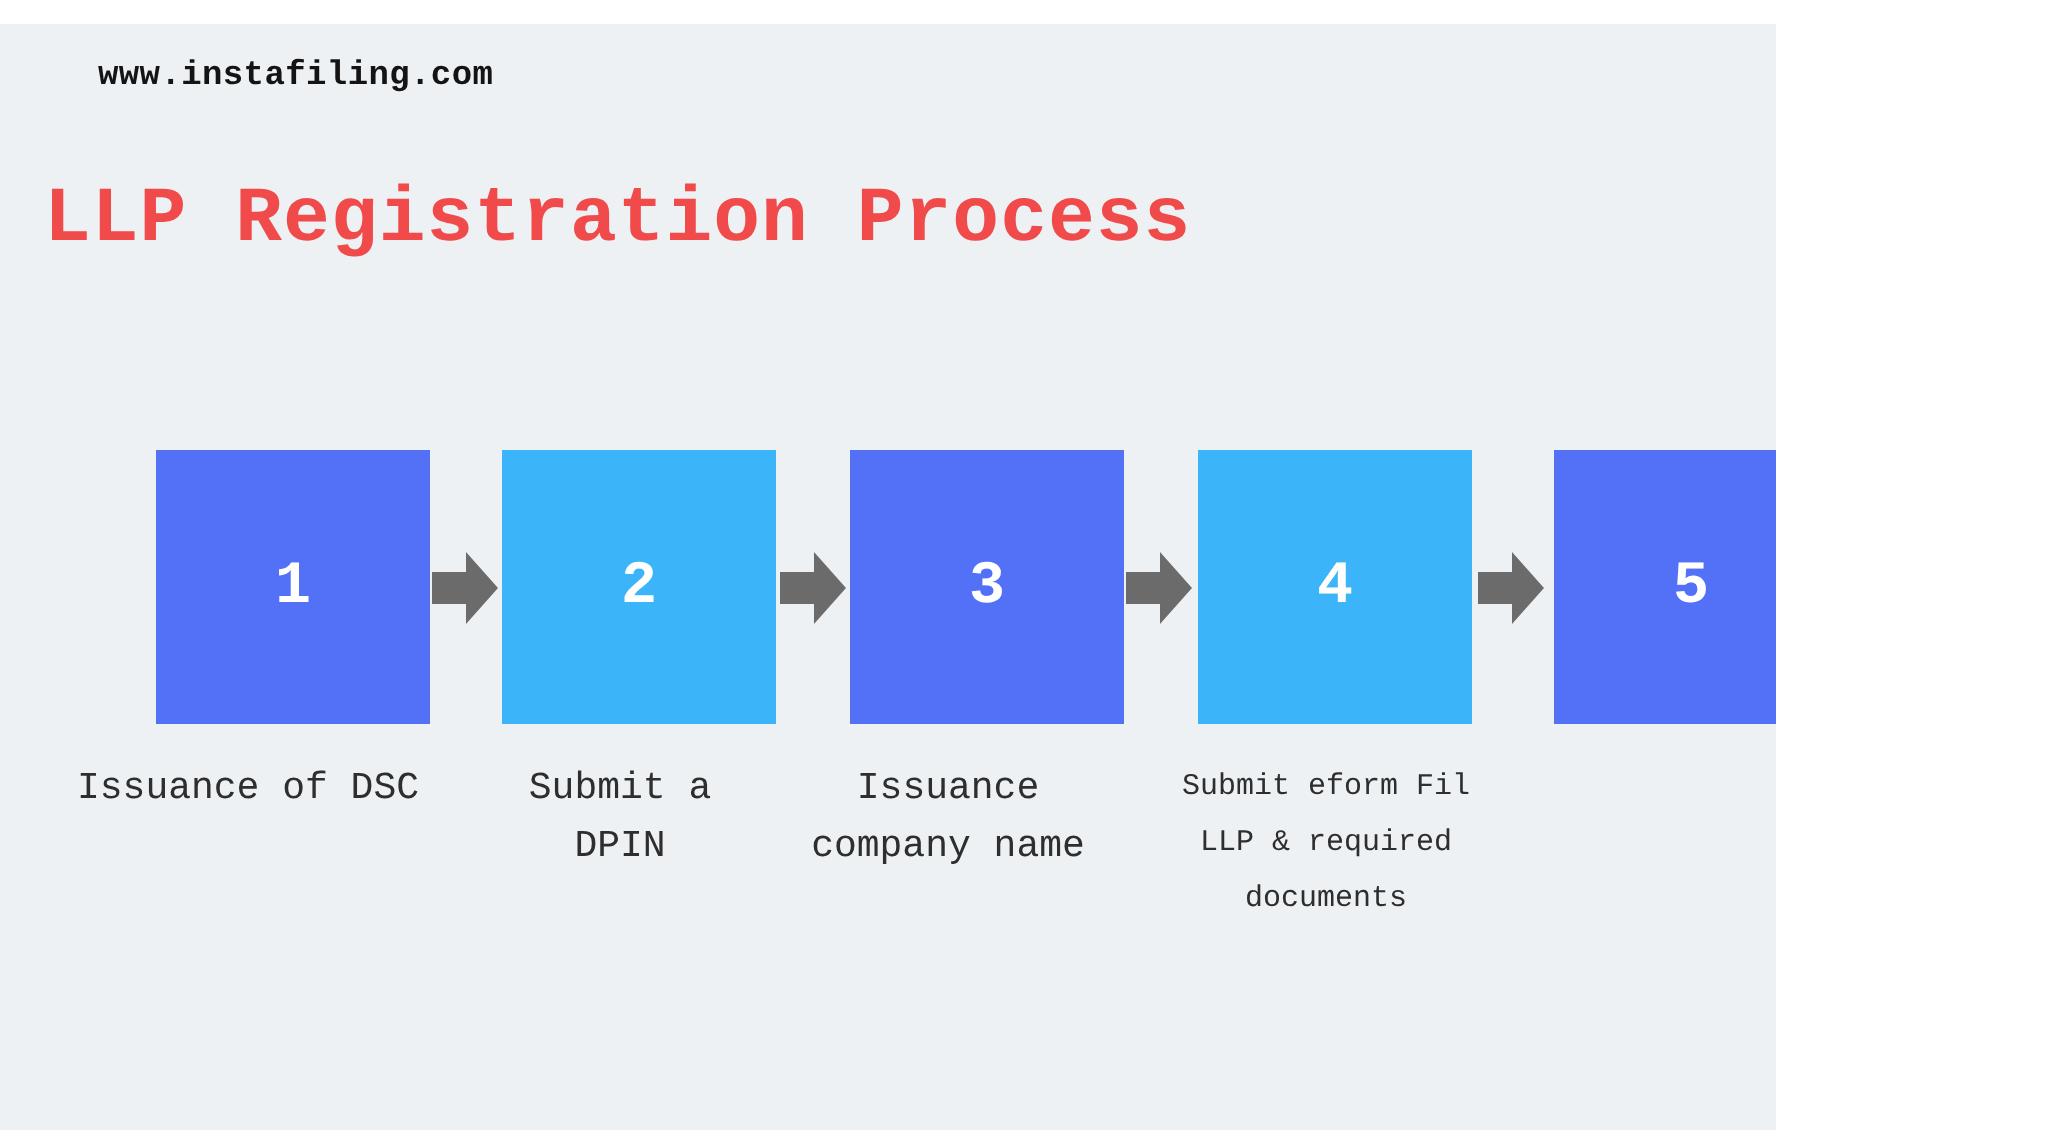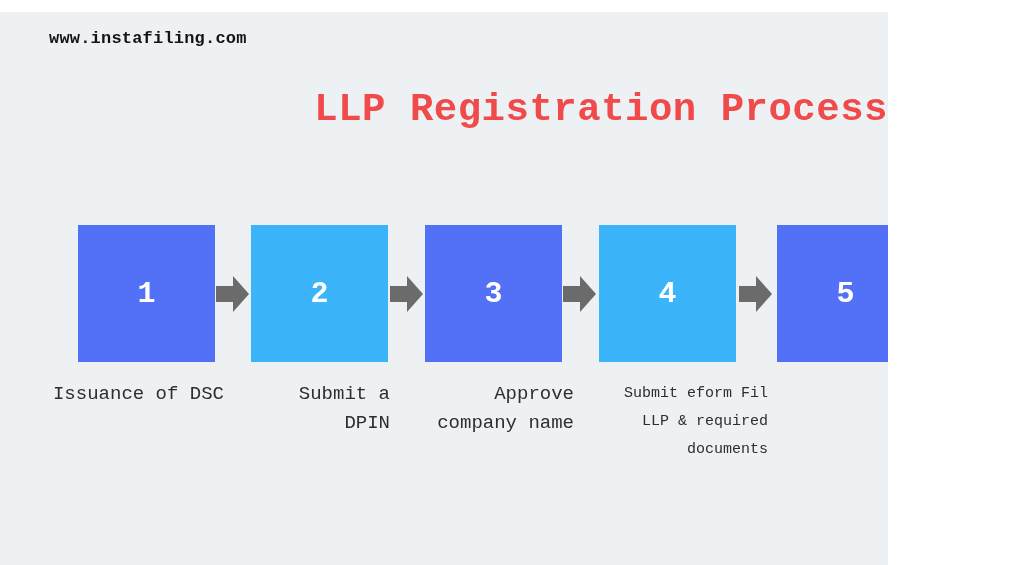--- a/index.html
+++ b/index.html
@@ -22,21 +22,21 @@
     font-size: 17px;
     font-weight: 700;
     letter-spacing: 0.2px;
     color: #141414;
   }
   .title {
     position: absolute;
     left: 0;
     right: 0;
     top: 76px;
-    text-align: right;
+    text-align: left;
     text-indent: 22px;
     font-size: 39px;
     font-weight: 700;
     letter-spacing: 0.5px;
     color: var(--title_red, #f04a4a);
   }
   .box {
     position: absolute;
     top: 213px;
     width: 137px;
@@ -66,21 +66,21 @@
   }
   .arrow svg { display: block; }
   .arrow-1 { left: 216px; }
   .arrow-2 { left: 390px; }
   .arrow-3 { left: 563px; }
   .arrow-4 { left: 739px; }
   .arrow-5 { left: 912px; }
   .label {
     position: absolute;
     top: 368px;
-    text-align: right;
+    text-align: center;
     white-space: pre-line;
     font-size: 19px;
     line-height: 29px;
     color: var(--label_text, #2e2e2e);
   }
   .label-1 { left: 24px;  width: 200px; }
   .label-2 { left: 230px; width: 160px; }
   .label-3 { left: 374px; width: 200px; }
   .label-4 { left: 558px; width: 210px; font-size: 15px; line-height: 28px; }
   .label-5 { left: 764px; width: 200px; }
@@ -132,19 +132,19 @@
   </div>
   <div class="arrow arrow-5">
     <svg width="34" height="38" viewBox="0 0 34 38">
         <polygon points="0,11 17,11 17,1 33,19 17,37 17,27 0,27" fill="currentColor"></polygon>
       </svg>
   </div>
 
   <div class="label label-1">Issuance of DSC</div>
   <div class="label label-2">Submit a
 DPIN</div>
-  <div class="label label-3">Approve
+  <div class="label label-3">Issuance
 company name</div>
   <div class="label label-4">Submit eform Fil
 LLP &amp; required
 documents</div>
 
 </div>
 
 </body></html>

